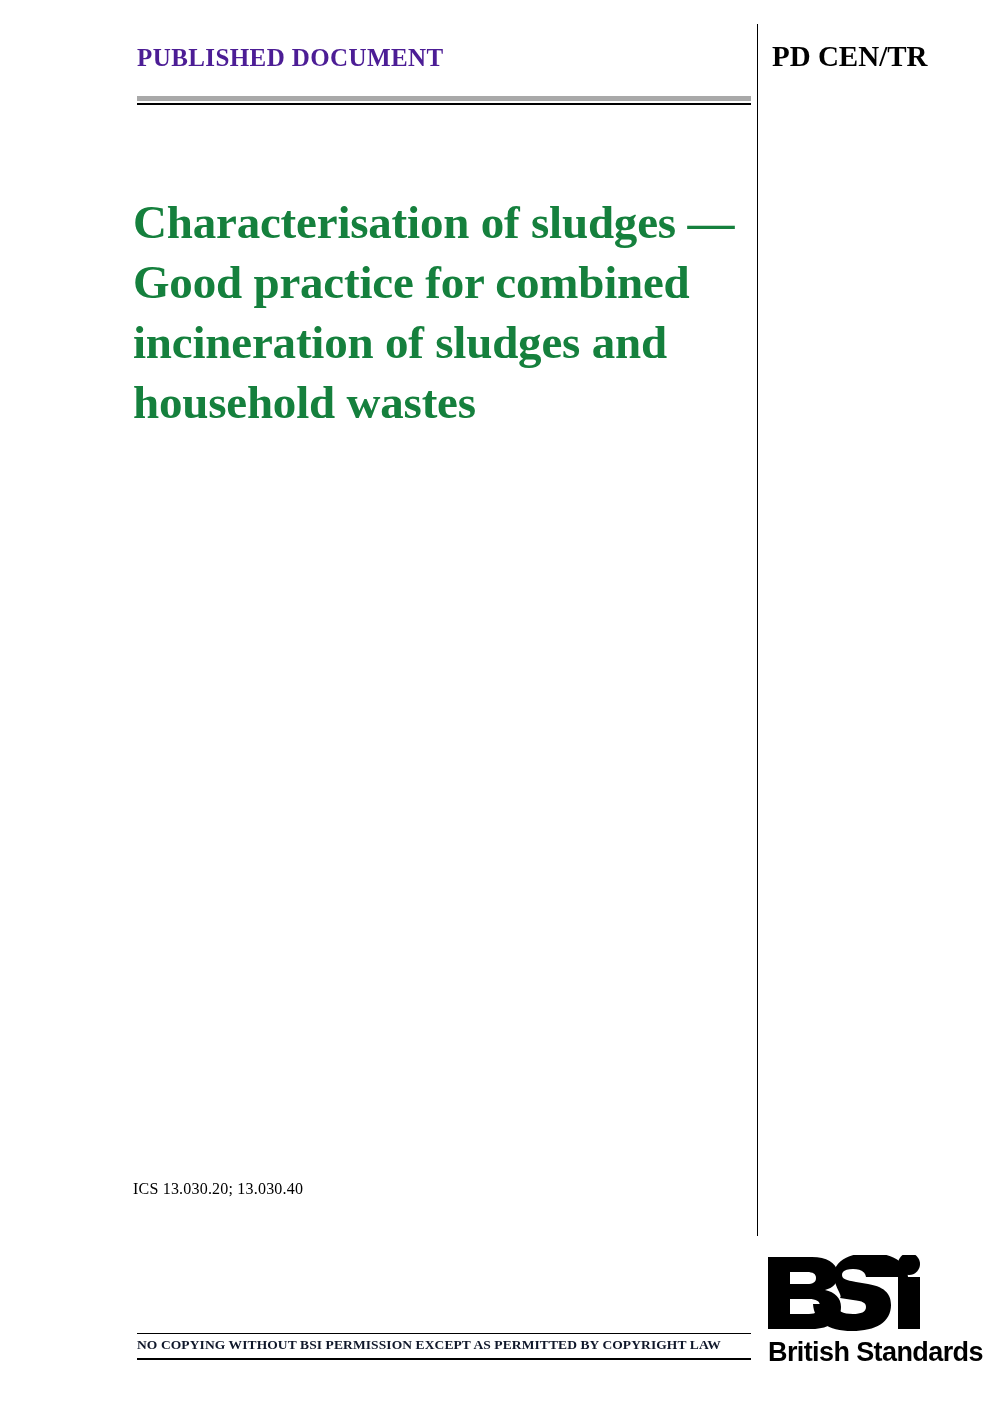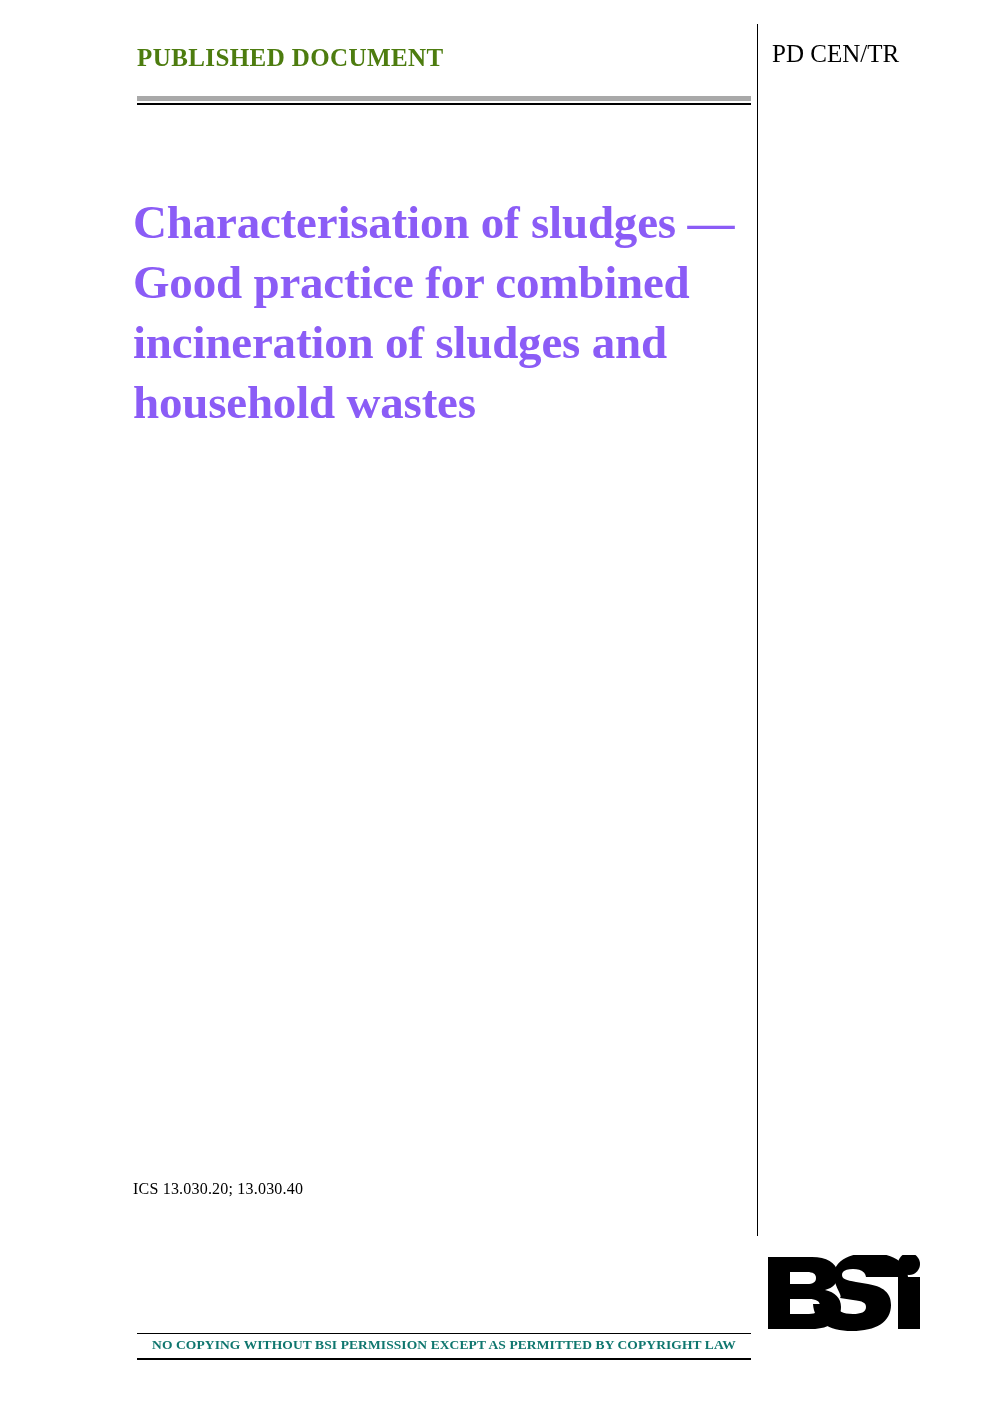--- a/index.html
+++ b/index.html
@@ -27,32 +27,32 @@
 
   
   .doc-type {
     position: absolute;
     left: 137px;
     top: 44px;
     font-family: "Liberation Serif", serif;
     font-size: 25px;
     font-weight: bold;
     letter-spacing: 0.4px;
-    color: #4d7c0f;
+    color: #4c1d95;
     white-space: nowrap;
   }
 
   .doc-number {
     position: absolute;
     left: 772px;
     top: 40px;
     width: 200px;
     font-family: "Liberation Serif", serif;
-    font-size: 25px;
-    font-weight: normal;
+    font-size: 29px;
+    font-weight: bold;
     line-height: 1.12;
     color: #000;
   }
   .doc-number div { white-space: nowrap; }
 
   
   .header-rule {
     position: absolute;
     left: 137px;
     top: 96px;
@@ -88,21 +88,21 @@
   .title {
     position: absolute;
     left: 133px;
     top: 192px;
     width: 615px;
     font-family: "Liberation Serif", serif;
     font-size: 47px;
     font-weight: bold;
     line-height: 1.28;
     letter-spacing: -0.2px;
-    color: #8b5cf6;
+    color: #15803d;
   }
 
   
   .ics {
     position: absolute;
     left: 133px;
     top: 1180px;
     font-family: "Liberation Serif", serif;
     font-size: 16px;
     letter-spacing: 0.2px;
@@ -117,26 +117,25 @@
     top: 1333px;
     width: 614px;
     height: 1px;
     background: #000;
   }
   .footer-note {
     position: absolute;
     left: 137px;
     top: 1337px;
     width: 614px;
-    text-align: center;
     font-family: "Liberation Serif", serif;
     font-size: 13.5px;
     font-weight: bold;
     letter-spacing: 0.1px;
-    color: #0f766e;
+    color: #0f172a;
     white-space: nowrap;
   }
   .footer-rule-bottom {
     position: absolute;
     left: 137px;
     top: 1358px;
     width: 614px;
     height: 2px;
     background: #000;
   }
@@ -205,15 +204,16 @@
                               M24 44 v15 h19 c7 0 11-3 11-8 0-5-4-7-11-7 Z"></path>
 
         <path fill="#000" d="M122 22 h-22 c-0.5-5-5-8-13-8-7 0-11 2-11 6 0 4 4 5 14 7 l12 2 c19 3 23 12 23 21 0 17-15 26-39 26
                              -24 0-38-10-39-27 h23 c1 7 7 10 17 10 8 0 13-2 13-7 0-4-3-6-13-7 l-13-2 C 77 40 68 32 68 20 68 6 83-2 104-2 c22 0 37 9 38 24 Z"></path>
 
         <rect fill="#000" x="132" y="22" width="22" height="52"></rect>
 
         <circle fill="#000" cx="143" cy="9" r="11"></circle>
       </svg>
     </div>
+    <div class="wordmark">British Standards</div>
   </div>
 
 </div>
 
 </body></html>

